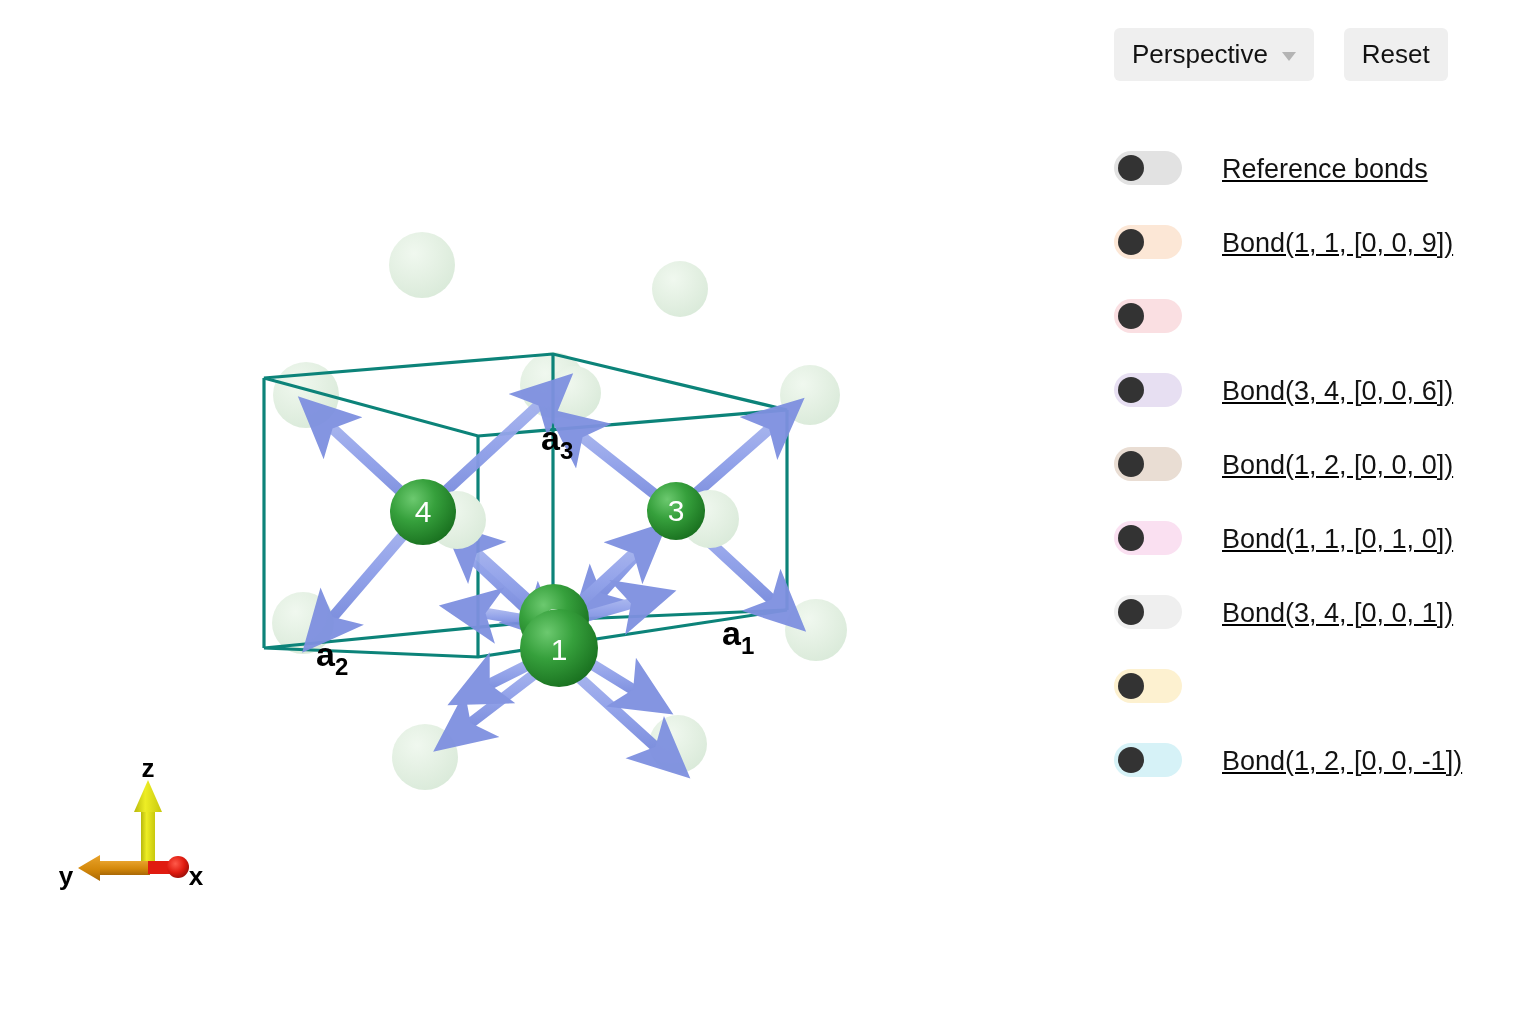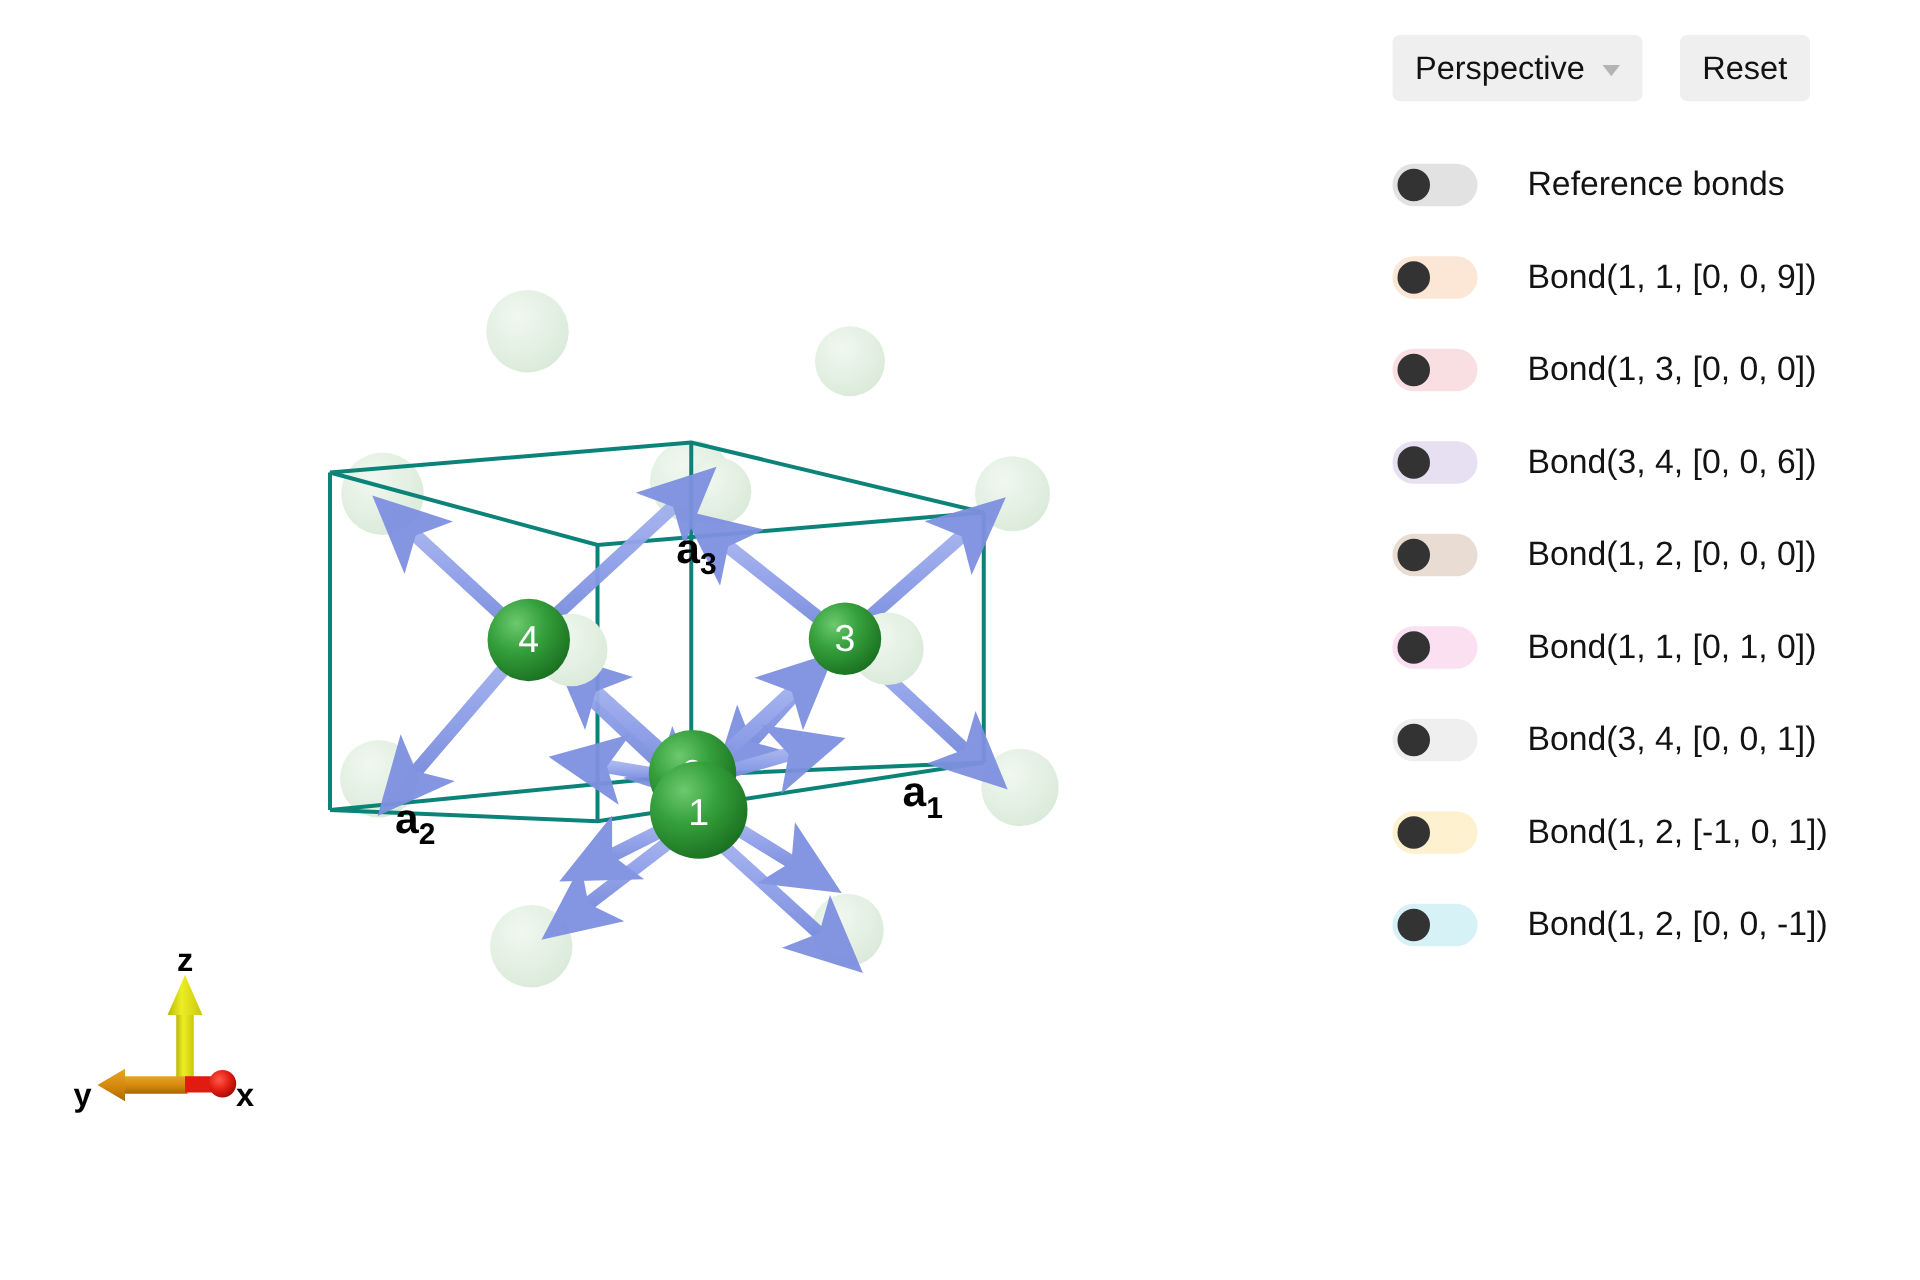--- a/index.html
+++ b/index.html
@@ -86,24 +86,25 @@
     top: 2px;
   }
 
   #legend {
     margin-top: 30px;
     display: flex;
     flex-direction: column;
   }
   .legend-row {
     display: flex;
-    align-items: center;
+    align-items: flex-end;
     height: 74px;
     padding-left: 14px;
     cursor: pointer;
+    text-decoration: underline;
   }
   .switch {
     width: 68px;
     height: 34px;
     border-radius: 17px;
     position: relative;
     flex: 0 0 auto;
     background: #e2e2e2;
   }
   .knob {
@@ -281,21 +282,20 @@
       <div class="legend-row">
         <div class="switch" style="background: rgb(252, 231, 214);">
           <div class="knob" style="background: rgb(51, 51, 51);"></div>
         </div>
         <span class="legend-label">Bond(1, 1, [0, 0, 9])</span>
       </div>
       <div class="legend-row">
         <div class="switch" style="background: rgb(250, 223, 226);">
           <div class="knob" style="background: rgb(51, 51, 51);"></div>
         </div>
-        <span class="legend-label">Bond(1, 3, [0, 0, 0])</span>
       </div>
       <div class="legend-row">
         <div class="switch" style="background: rgb(231, 223, 242);">
           <div class="knob" style="background: rgb(51, 51, 51);"></div>
         </div>
         <span class="legend-label">Bond(3, 4, [0, 0, 6])</span>
       </div>
       <div class="legend-row">
         <div class="switch" style="background: rgb(233, 221, 211);">
           <div class="knob" style="background: rgb(51, 51, 51);"></div>
@@ -311,21 +311,20 @@
       <div class="legend-row">
         <div class="switch" style="background: rgb(239, 239, 239);">
           <div class="knob" style="background: rgb(51, 51, 51);"></div>
         </div>
         <span class="legend-label">Bond(3, 4, [0, 0, 1])</span>
       </div>
       <div class="legend-row">
         <div class="switch" style="background: rgb(253, 241, 208);">
           <div class="knob" style="background: rgb(51, 51, 51);"></div>
         </div>
-        <span class="legend-label">Bond(1, 2, [-1, 0, 1])</span>
       </div>
       <div class="legend-row">
         <div class="switch" style="background: rgb(214, 242, 247);">
           <div class="knob" style="background: rgb(51, 51, 51);"></div>
         </div>
         <span class="legend-label">Bond(1, 2, [0, 0, -1])</span>
       </div>
     </div>
 </div>
 

